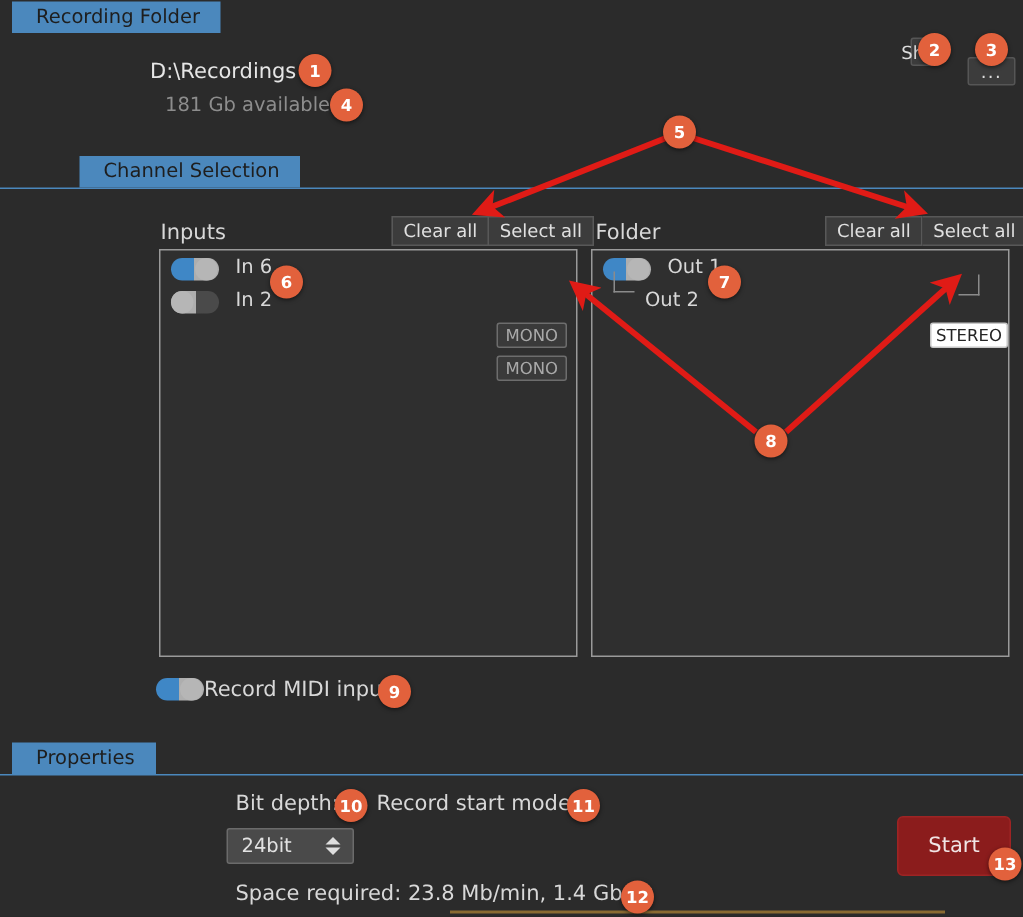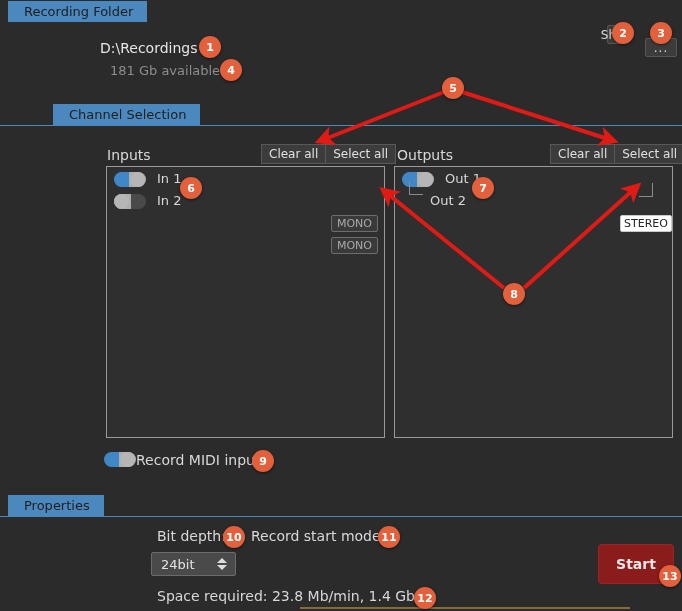--- a/index.html
+++ b/index.html
@@ -140,21 +140,20 @@
   
   .start-btn {
     position: absolute;
     background: #8b1c1c;
     border: 1px solid #9e2424;
     border-radius: 4px;
     color: #f0e4e4;
     font-size: 14px;
     display: flex; align-items: center; justify-content: center;
     cursor: pointer;
-    font-weight: bold;
   }
 
   
   .amber-strip { position: absolute; height: 2px; background: #8a6b32; }
 
   
   .marker {
     position: absolute;
     width: 22px; height: 22px;
     border-radius: 50%;
@@ -192,31 +191,31 @@
   <div class="btn-group" style="left:261px; top:144px;">
     <div class="gbtn">Clear all</div>
     <div class="gbtn">Select all</div>
   </div>
 
   <div class="chan-panel" style="left:106px; top:166px; width:279px; height:272px;">
 
     <div class="toggle on" style="left:7px; top:5px;">
       <div class="knob"></div>
     </div>
-    <div class="txt" style="left:50px; top:4px;">In 1</div>
+    <div class="txt" style="left:50px; top:4px;">In 6</div>
     <div class="chip mono" style="left:224px; top:4px; width:47px; height:17px;">MONO</div>
 
     <div class="toggle off" style="left:7px; top:27px;">
       <div class="knob"></div>
     </div>
     <div class="txt" style="left:50px; top:26px;">In 2</div>
     <div class="chip mono" style="left:224px; top:26px; width:47px; height:17px;">MONO</div>
   </div>
 
-  <div class="txt big" style="left:397px; top:147px;">Outputs</div>
+  <div class="txt big" style="left:397px; top:147px;">Folder</div>
 
   <div class="btn-group" style="left:550px; top:144px;">
     <div class="gbtn">Clear all</div>
     <div class="gbtn">Select all</div>
   </div>
 
   <div class="chan-panel" style="left:394px; top:166px; width:279px; height:272px;">
 
     <div class="toggle on" style="left:7px; top:5px;">
       <div class="knob"></div>

